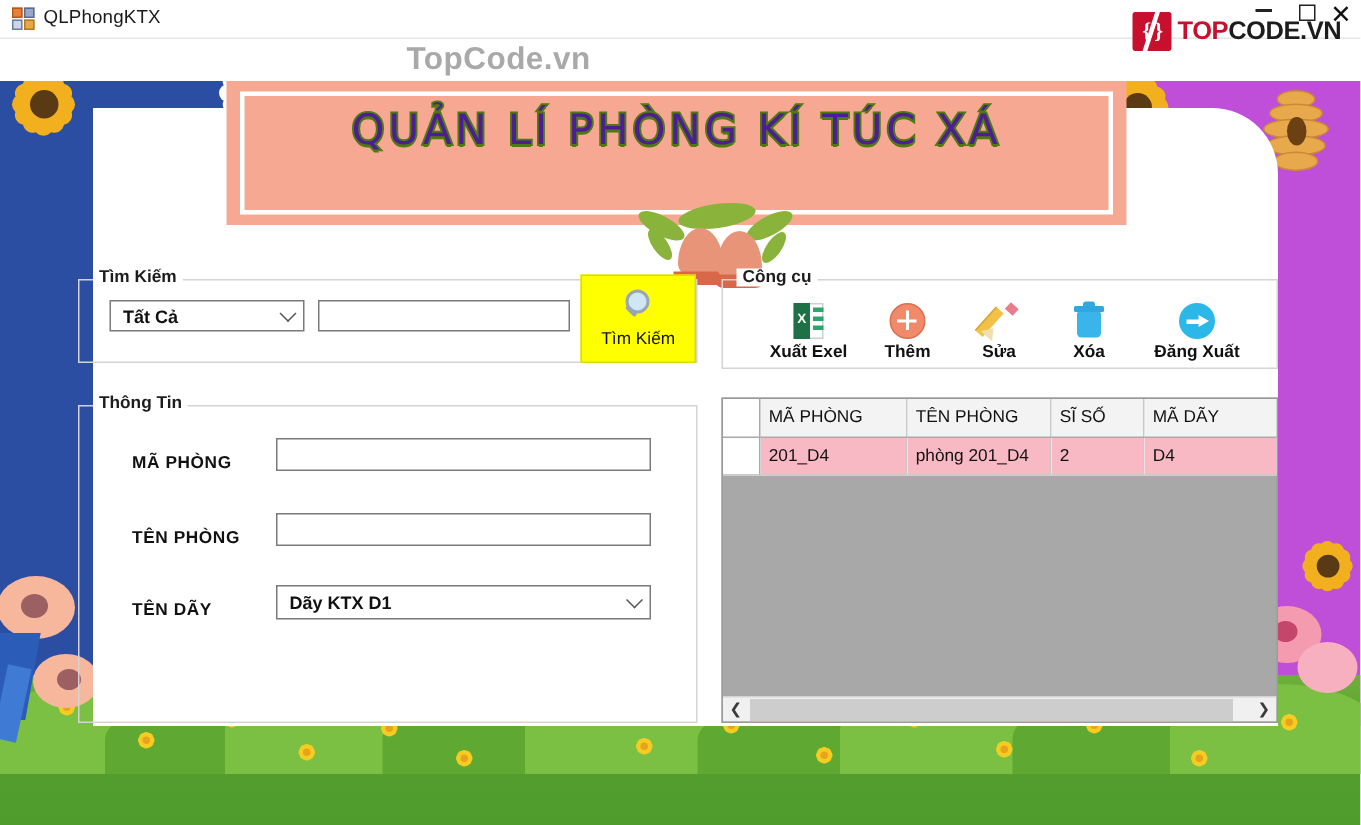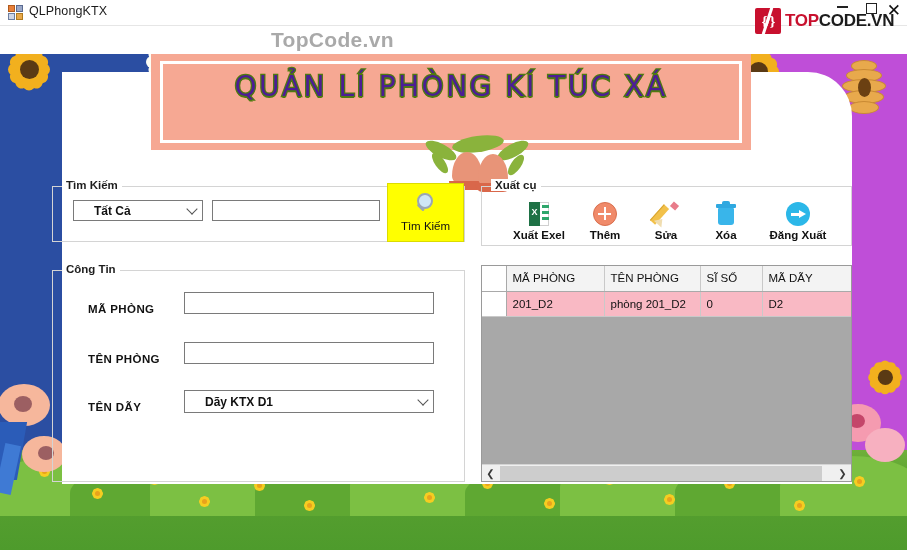--- a/index.html
+++ b/index.html
@@ -139,21 +139,21 @@
     position:absolute; top:-8px; left:9px; background:#ffffff; padding:0 4px;
     font-size:11.5px; font-weight:bold; color:#1d1d1d;
   }
 
   #gb-search { left:52px; top:186px; width:413px; height:56px; }
   #gb-info   { left:52px; top:270px; width:413px; height:212px; }
   #gb-tools  { left:481px; top:186px; width:371px; height:60px; }
 
   .combo {
     position:absolute; background:#fff; border:1px solid #7a7a7a;
-    font-size:12px; color:#111; display:flex; align-items:center; padding-left:20px;
+    font-size:12px; color:#111; display:flex; align-items:center; padding-left:8px;
     font-weight:bold;
   }
   .combo .arrow {
     position:absolute; right:6px; top:50%; margin-top:-2px; width:8px; height:8px;
     border-left:1.6px solid #555; border-bottom:1.6px solid #555;
     transform:translateY(-50%) rotate(-45deg);
   }
   .txtbox { position:absolute; background:#fff; border:1px solid #7a7a7a; }
 
   #cbo-search { left:20px; top:13px; width:130px; height:21px; }
@@ -495,37 +495,37 @@
   </div>
   <div class="btn-search">
     <div class="magnifier">
       <div class="lens"></div>
         <div class="handle"></div>
     </div>
     <div class="lbl">Tìm Kiếm</div>
   </div>
 
   <div class="groupbox" id="gb-info">
-    <div class="gb-label">Công Tin</div>
+    <div class="gb-label">Thông Tin</div>
 
     <div class="field-label" id="lbl-maphong">MÃ PHÒNG</div>
     <input class="txtbox" id="txt-maphong" type="text" style="">
 
     <div class="field-label" id="lbl-tenphong">TÊN PHÒNG</div>
     <input class="txtbox" id="txt-tenphong" type="text" style="">
 
     <div class="field-label" id="lbl-tenday">TÊN DÃY</div>
     <div class="combo" id="cbo-tenday">
       <span>Dãy KTX D1</span>
       <span class="arrow"></span>
     </div>
   </div>
 
   <div class="groupbox" id="gb-tools">
-    <div class="gb-label">Xuất cụ</div>
+    <div class="gb-label">Công cụ</div>
 
     <div class="tool" style="left:21px;">
       <div class="ico ico-excel">
         <div class="sheet"></div>
           <div class="bar" style="top:4px;"></div>
           <div class="bar" style="top:10px;"></div>
         <div class="bar" style="top:16px;"></div>
           <div class="green"></div>
           <div class="x">X</div>
       </div>
@@ -584,24 +584,24 @@
           <th class="rowhdr"></th>
           <th>MÃ PHÒNG</th>
           <th>TÊN PHÒNG</th>
           <th>SĨ SỐ</th>
           <th>MÃ DÃY</th>
         </tr>
       </thead>
       <tbody>
         <tr>
           <td class="rowhdr"></td>
-          <td>201_D2</td>
-          <td>phòng 201_D2</td>
-          <td>0</td>
-          <td>D2</td>
+          <td>201_D4</td>
+          <td>phòng 201_D4</td>
+          <td>2</td>
+          <td>D4</td>
         </tr>
       </tbody>
     </table>
 
     <div class="hscroll">
       <div class="arrowbtn">❮</div>
       <div class="thumb" style="width:322px;"></div>
       <div style="flex:1"></div>
       <div class="arrowbtn">❯</div>
     </div>

